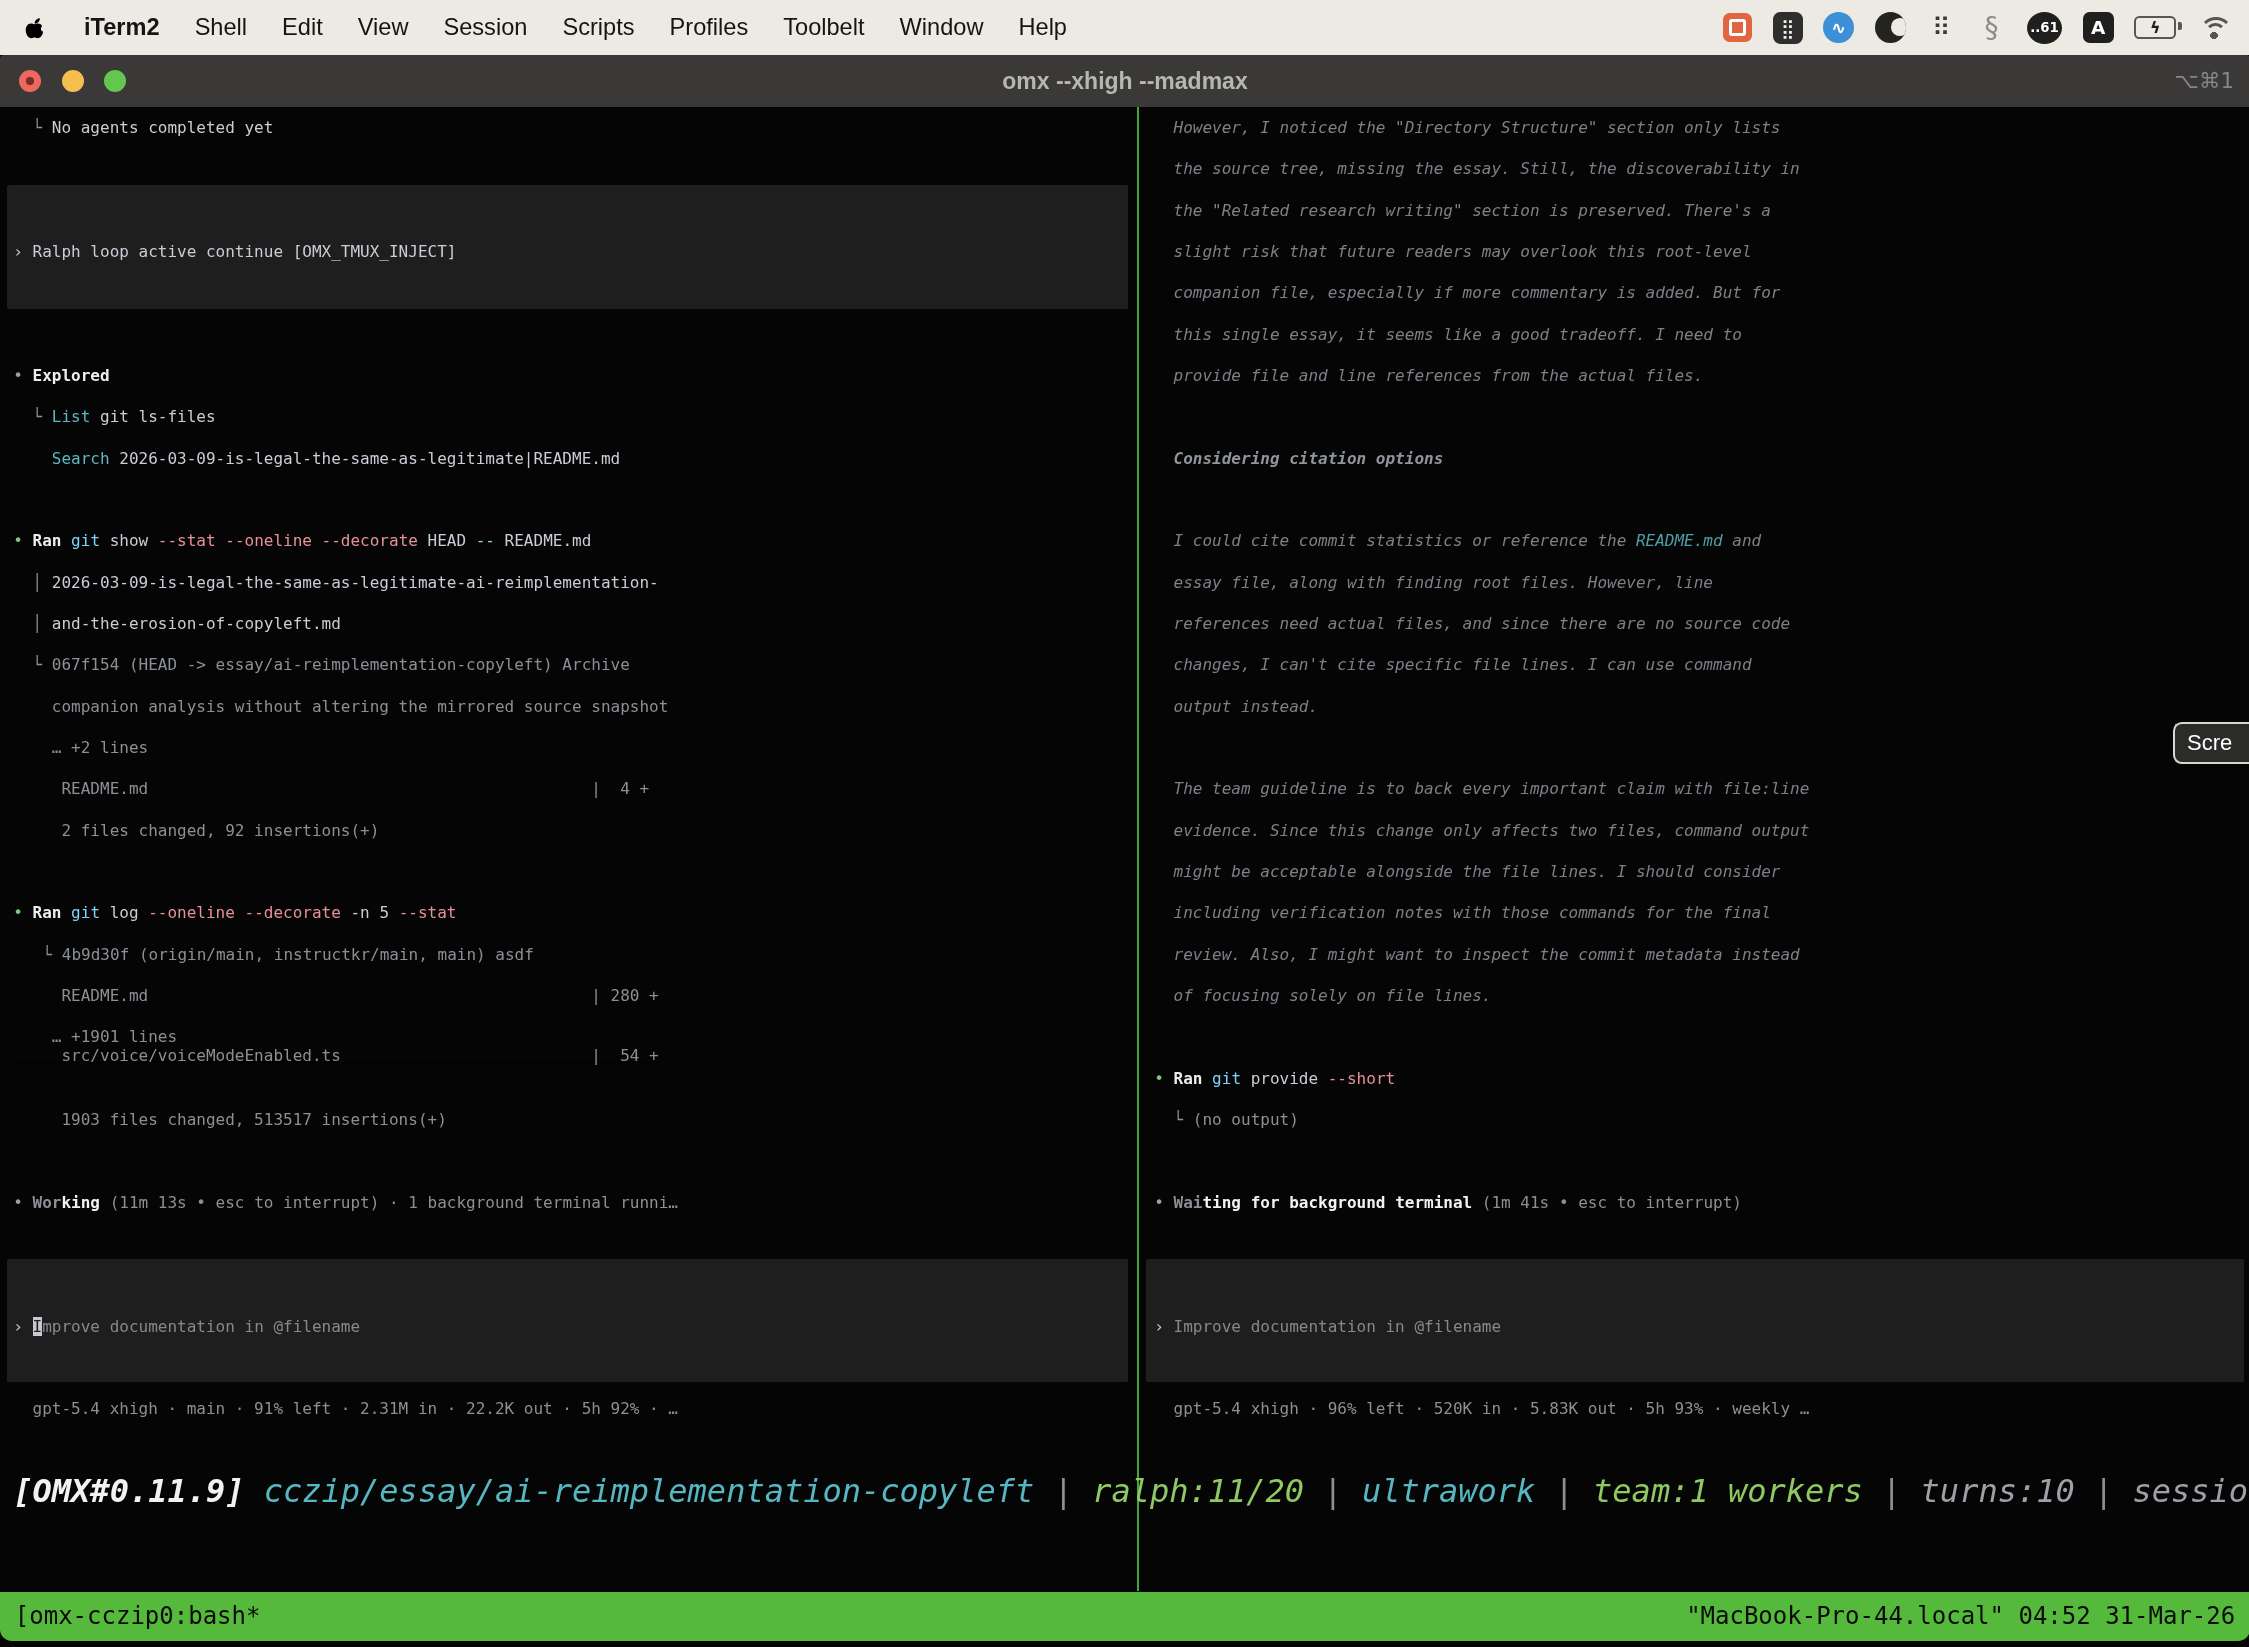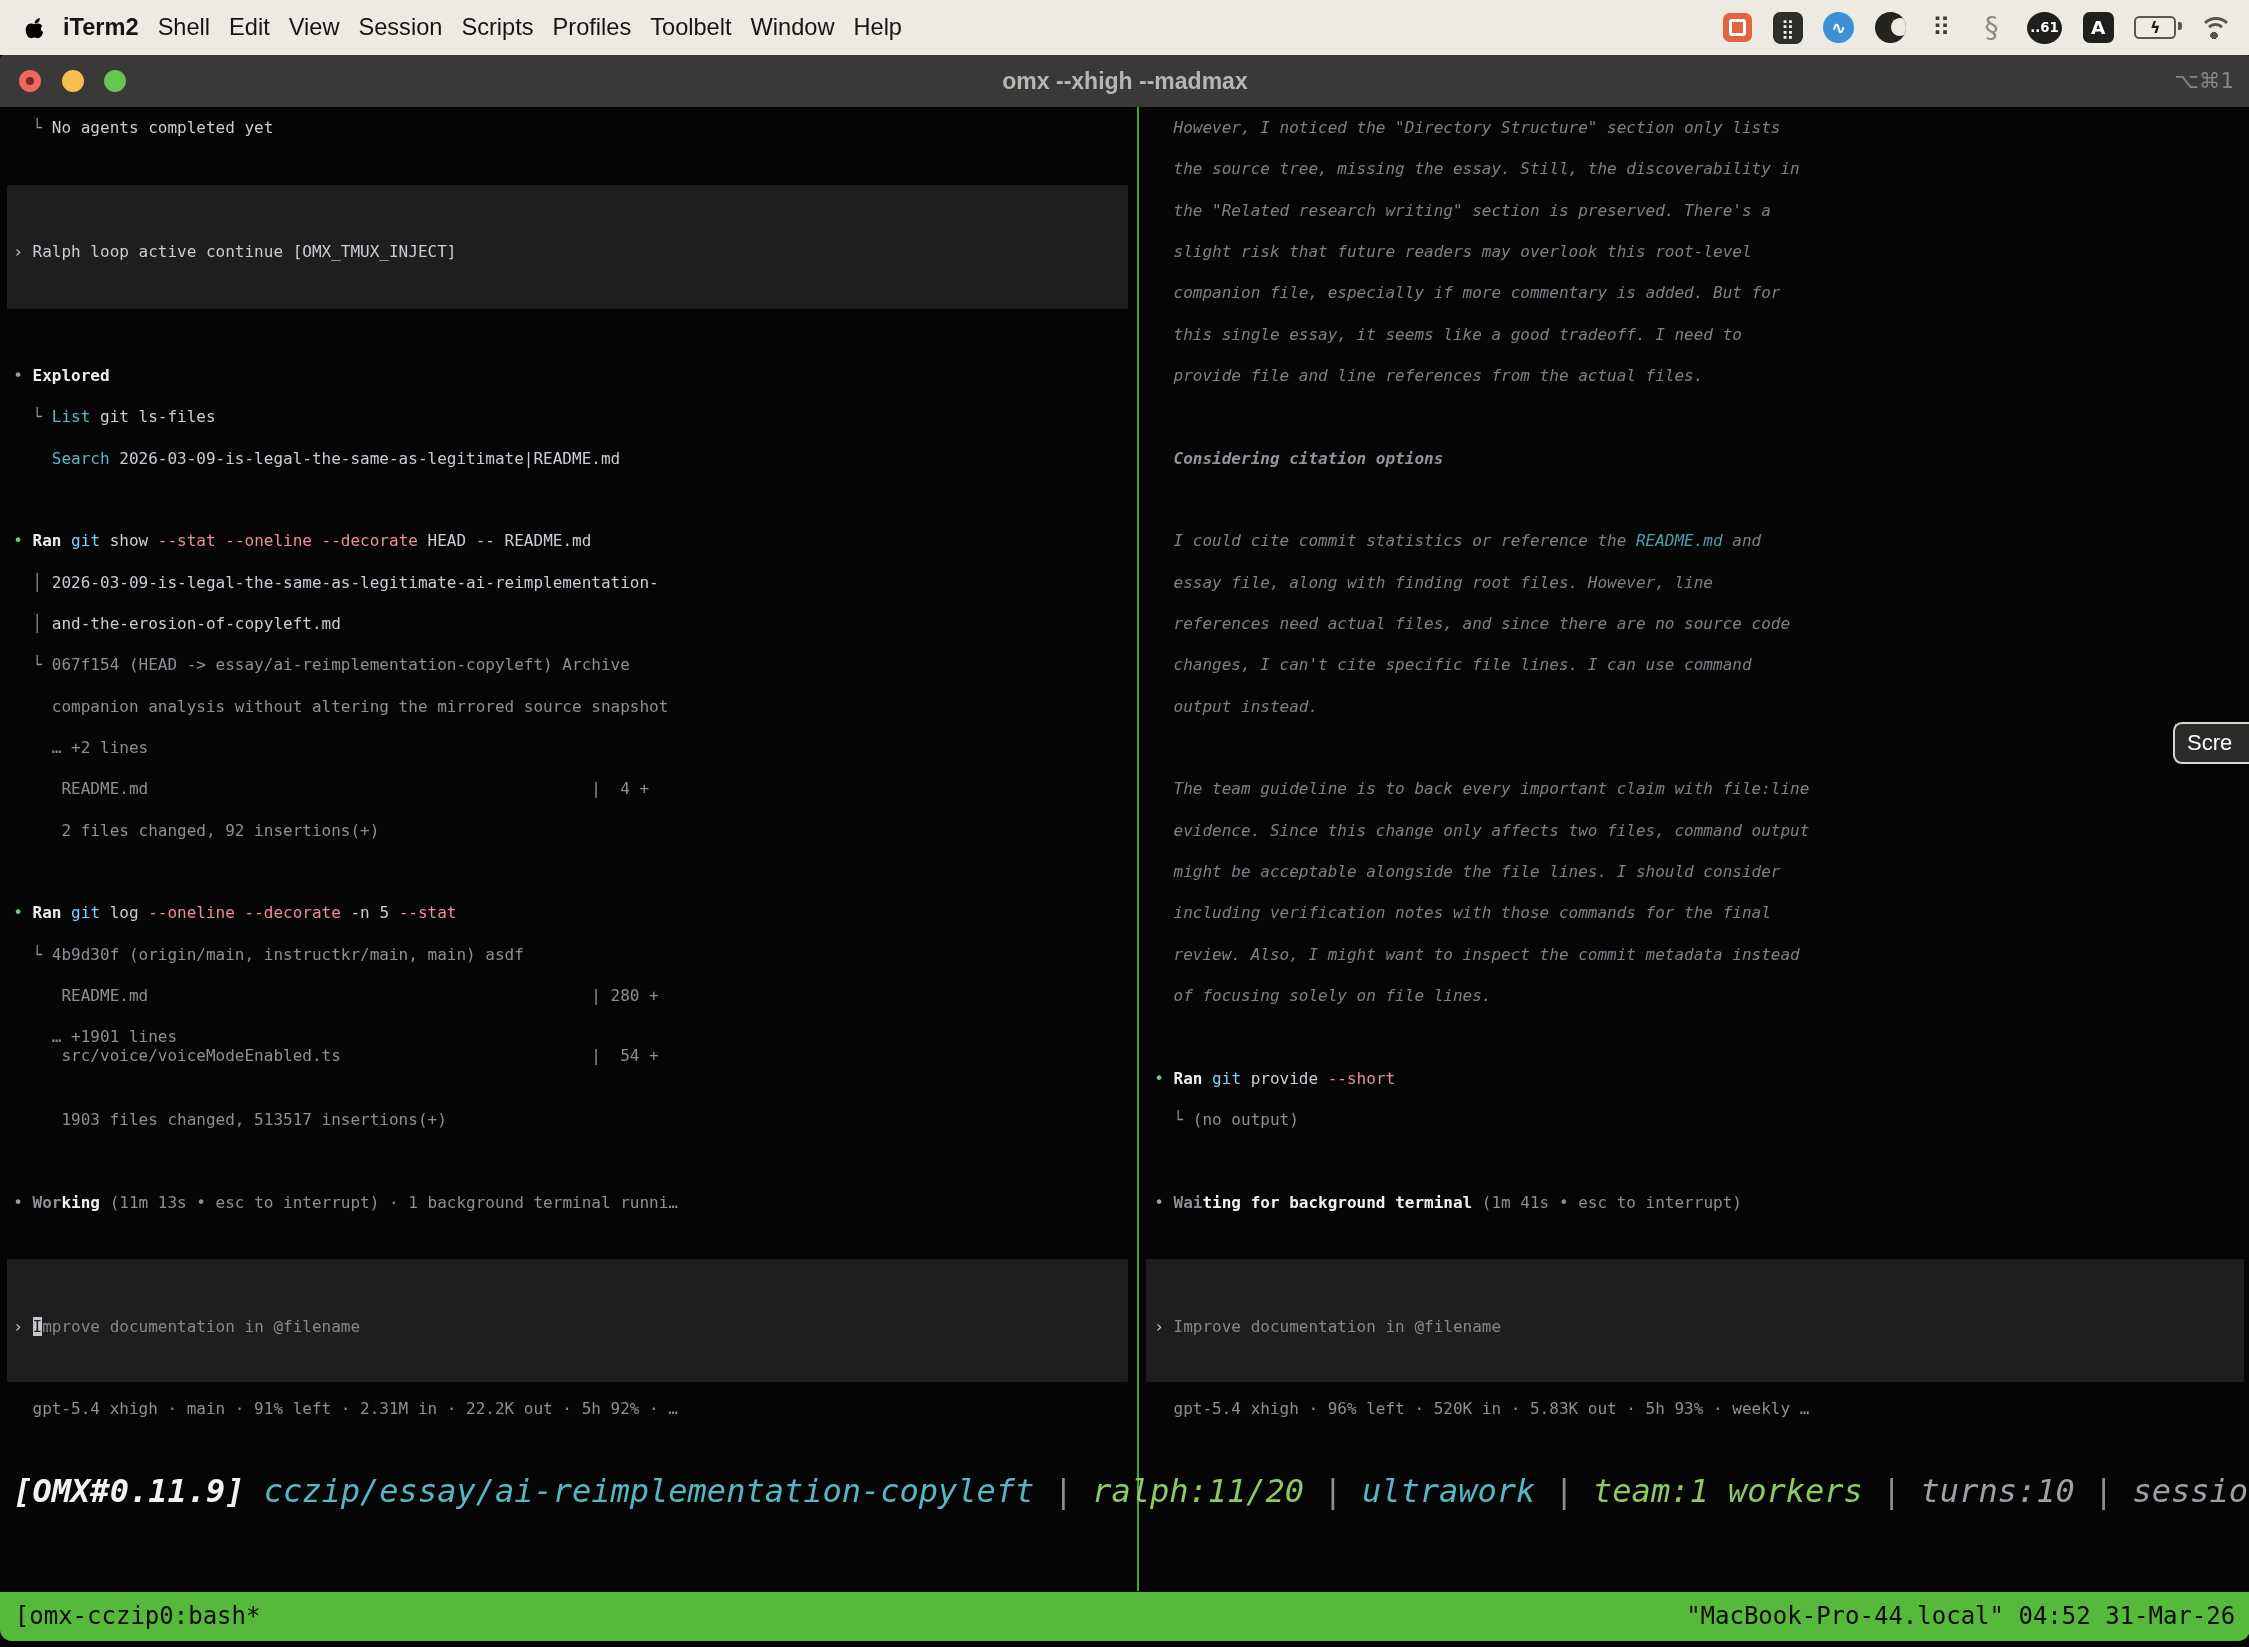--- a/index.html
+++ b/index.html
@@ -2,21 +2,21 @@
 <html style="--menubar_bg: #eceae3; --titlebar_bg: #3a3937; --terminal_bg: #050505; --band: #1e1e1e; --accent_green: #55ba3b; --divider_green: #44a33c; --cyan: #56b6c2; --salmon: #e89098; --blue: #8fb0ee; --bullet_green: #7dc87f;font-size:11.8px"><head>
 <meta charset="utf-8">
 <style>
   html,body{margin:0;padding:0;background:#000;}
   .screen{position:relative;width:2250px;height:1648px;background:#000;overflow:hidden;
           font-family:"DejaVu Sans Mono",monospace;}
   
   .menubar{position:absolute;top:0;left:0;right:0;height:55px;background:var(--menubar_bg,#eceae3);
            display:flex;align-items:center;color:#151515;font-family:"Liberation Sans",sans-serif;font-size:23.6px;}
   .apple{margin-left:25px;display:inline-flex;align-items:center;}
-  .menu-items{display:flex;gap:19px;margin-left:19px;}
+  .menu-items{display:flex;gap:35px;margin-left:40px;}
   .menu-item{white-space:nowrap;}
   .menu-item.app-name{font-weight:bold;}
   .menu-status{margin-left:auto;display:flex;align-items:center;gap:20.7px;padding-right:19px;}
   .mb-ico{display:inline-flex;align-items:center;justify-content:center;height:31px;min-width:29.5px;
           font-size:20.7px;color:#2c2c2a;font-family:"DejaVu Sans",sans-serif;}
   .ico-chat{background:#e06540;border-radius:6.6px;width:29.5px;height:29.5px;color:#fff;}
   .ico-chat::after{content:"";width:10.3px;height:10.3px;border:3.7px solid #fff;border-radius:3px;}
   .ico-keypad{background:#2e2e2c;border-radius:7.4px;width:29.5px;height:32px;color:#efefec;font-size:19px;}
   .ico-spark-badge{background:#3d8fd6;border-radius:50%;width:31px;height:31px;color:#fff;font-weight:bold;font-size:17.7px;}
   .ico-pie{background:#232320;border-radius:50%;width:31px;height:31px;overflow:hidden;position:relative;}
@@ -156,21 +156,21 @@
           <div class="t-line" style="top: 331px;"><span class="s-fg">    </span><span class="s-cyan">Search</span><span class="s-fg"> 2026-03-09-is-legal-the-same-as-legitimate|README.md</span></div>
           <div class="t-line" style="top: 413px;"><span class="s-gbullet">• </span><span class="s-boldfg">Ran</span><span class="s-fg"> </span><span class="s-blue">git</span><span class="s-fg"> show </span><span class="s-salmon">--stat --oneline --decorate</span><span class="s-fg"> HEAD </span><span class="s-mint">--</span><span class="s-fg"> README.md</span></div>
           <div class="t-line" style="top: 455px;"><span class="s-dim">  │ </span><span class="s-fg">2026-03-09-is-legal-the-same-as-legitimate-ai-reimplementation-</span></div>
           <div class="t-line" style="top: 496px;"><span class="s-dim">  │ </span><span class="s-fg">and-the-erosion-of-copyleft.md</span></div>
           <div class="t-line" style="top: 537px;"><span class="s-dim">  └ 067f154 (HEAD -&gt; essay/ai-reimplementation-copyleft) Archive</span></div>
           <div class="t-line" style="top: 579px;"><span class="s-dim">    companion analysis without altering the mirrored source snapshot</span></div>
           <div class="t-line" style="top: 620px;"><span class="s-dim">    … +2 lines</span></div>
           <div class="t-line" style="top: 661px;"><span class="s-dim">     README.md                                              |  4 +</span></div>
           <div class="t-line" style="top: 703px;"><span class="s-dim">     2 files changed, 92 insertions(+)</span></div>
           <div class="t-line" style="top: 785px;"><span class="s-gbullet">• </span><span class="s-boldfg">Ran</span><span class="s-fg"> </span><span class="s-blue">git</span><span class="s-fg"> log </span><span class="s-salmon">--oneline --decorate</span><span class="s-fg"> -n 5 </span><span class="s-salmon">--stat</span></div>
-          <div class="t-line" style="top: 827px;"><span class="s-dim">  └ 4b9d30f (origin/main, instructkr/main, main) asdf</span></div>
+          <div class="t-line" style="top: 827px; margin-left: 10px;"><span class="s-dim">  └ 4b9d30f (origin/main, instructkr/main, main) asdf</span></div>
           <div class="t-line" style="top: 868px;"><span class="s-dim">     README.md                                              | 280 +</span></div>
           <div class="t-line" style="top: 909px;"><span class="s-dim">    … +1901 lines</span></div>
           <div class="t-line" style="top: 928px; text-decoration: underline;"><span class="s-dim">     src/voice/voiceModeEnabled.ts                          |  54 +</span></div>
           <div class="t-line" style="top: 992px;"><span class="s-dim">     1903 files changed, 513517 insertions(+)</span></div>
           <div class="t-line" style="top: 1075px;"><span class="s-dimbullet">• </span><span class="s-shimdim">Wor</span><span class="s-shimbold">king</span><span class="s-dim"> (11m 13s • esc to interrupt) · 1 background terminal runni…</span></div>
           <div class="t-line" style="top: 1199px;"><span class="s-promptfg">› </span><span class="s-cursor">I</span><span class="s-dimtext">mprove documentation in @filename</span></div>
           <div class="t-line" style="top: 1281px;"><span class="s-dim">  gpt-5.4 xhigh · main · 91% left · 2.31M in · 22.2K out · 5h 92% · …</span></div>
         </div>
       <div class="pane pane-right">
           <div class="t-line" style="top: 0px;"><span class="s-it">  However, I noticed the "Directory Structure" section only lists</span></div>

